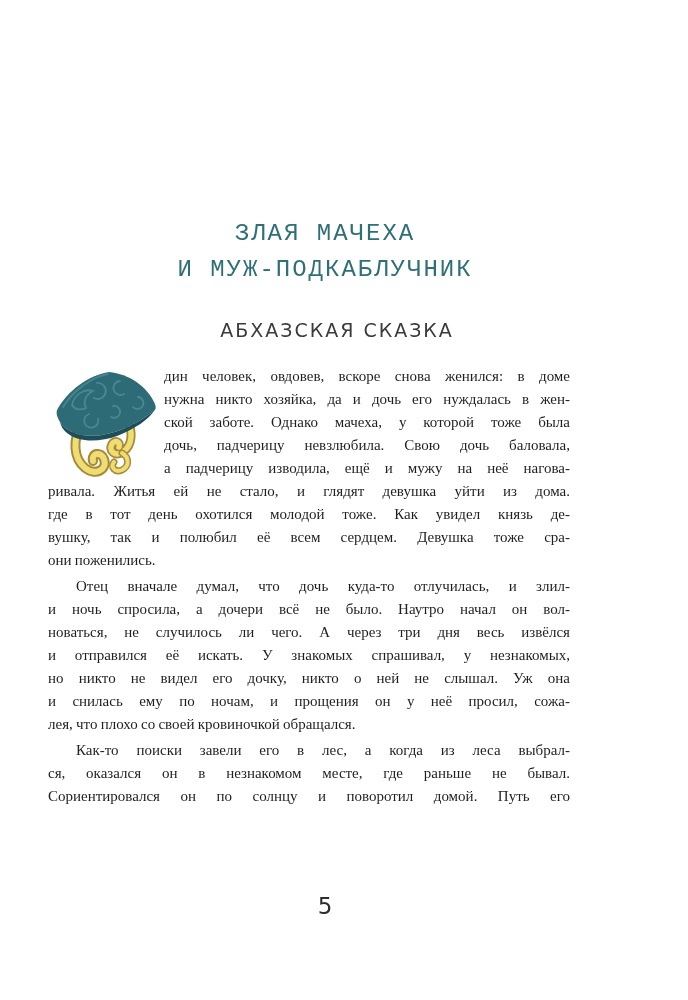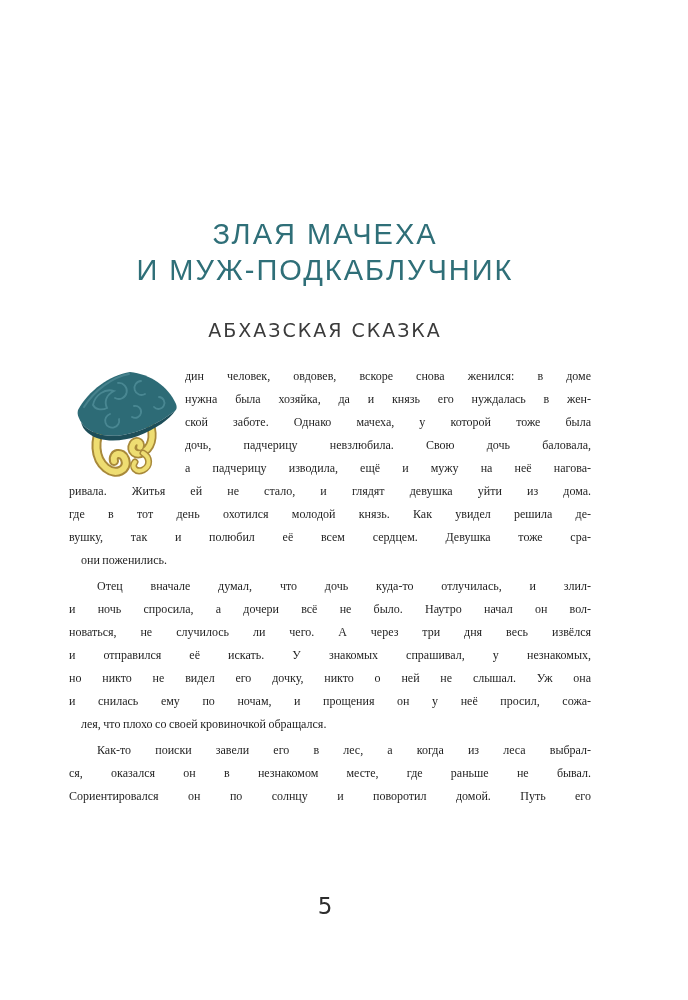--- a/index.html
+++ b/index.html
@@ -12,52 +12,52 @@
   .page {
     position: relative;
     width: 688px; height: 1000px;
     background: var(--background, #ffffff);
   }
   .header {
     position: absolute; left: 64px; top: 216px; width: 522px;
     text-align: center;
   }
   .title-line {
-    font-family: Liberation Sans, sans-serif;
-    font-size: 29px; line-height: 36px;
+    font-family: Liberation Mono, monospace;
+    font-size: 24px; line-height: 36px;
     letter-spacing: 2px;
     color: var(--title, #2f6f78);
     white-space: nowrap;
   }
   .subtitle {
-    position: absolute; left: 64px; top: 318px; width: 522px;
+    position: absolute; left: 76px; top: 318px; width: 522px;
     text-align: center;
     font-family: "DejaVu Sans", sans-serif;
     font-size: 19px; line-height: 24px;
     letter-spacing: 2px;
     color: var(--subtitle, #3b3b3b);
     white-space: nowrap;
   }
   .story {
-    position: absolute; left: 69px; top: 365px; width: 522px;
-    font-size: 12px; line-height: 23px;
+    position: absolute; left: 48px; top: 365px; width: 522px;
+    font-size: 15px; line-height: 23px;
     color: var(--body-text, #1f1f1f);
   }
   .para-follow { margin-top: 3px; }
   .line {
     height: 23px;
     text-align: justify;
     text-align-last: justify;
     -moz-text-align-last: justify;
     word-spacing: -0.5px;
     white-space: normal;
   }
   .line.wrap { margin-left: 116px; word-spacing: -1.5px; }
   .line.indent { padding-left: 28px; }
-  .line.last { text-align-last: left; margin-left: 12px; -moz-text-align-last: left; }
+  .line.last { text-align-last: left; -moz-text-align-last: left; }
   .drop-cap {
     position: absolute; left: 3px; top: 3px;
     width: 108px; height: 112px;
   }
   .page-number {
     position: absolute; left: 64px; top: 893px; width: 522px;
     text-align: center;
     font-family: "DejaVu Sans", sans-serif;
     font-size: 23px;
     color: var(--page-number, #2d2d2d);
@@ -96,26 +96,26 @@
           <path d="M87 29 a6 6 0 1 1 -5 10"></path>
           <path d="M38 46 a7 7 0 1 0 9 5"></path>
           <path d="M62 38 a6 6 0 1 1 -2 11"></path>
         </g>
         <path d="M12 39 C22 23 40 9 57 6" fill="none" stroke="#47828d" stroke-width="2" stroke-linecap="round"></path>
       </g>
     </svg>
 
     <div class="para">
       <div class="line wrap">дин человек, овдовев, вскоре снова женился: в доме</div>
-      <div class="line wrap">нужна была хозяйка, да и князь его нуждалась в жен-</div>
+      <div class="line wrap">нужна никто хозяйка, да и дочь его нуждалась в жен-</div>
       <div class="line wrap">ской заботе. Однако мачеха, у которой тоже была</div>
       <div class="line wrap">дочь, падчерицу невзлюбила. Свою дочь баловала,</div>
       <div class="line wrap">а падчерицу изводила, ещё и мужу на неё нагова-</div>
       <div class="line">ривала. Житья ей не стало, и глядят девушка уйти из дома.</div>
-      <div class="line">где в тот день охотился молодой князь. Как увидел решила де-</div>
+      <div class="line">где в тот день охотился молодой тоже. Как увидел князь де-</div>
       <div class="line">вушку, так и полюбил её всем сердцем. Девушка тоже сра-</div>
       <div class="line last">они поженились.</div>
     </div>
 
     <div class="para para-follow">
       <div class="line indent">Отец вначале думал, что дочь куда-то отлучилась, и злил-</div>
       <div class="line">и ночь спросила, а дочери всё не было. Наутро начал он вол-</div>
       <div class="line">новаться, не случилось ли чего. А через три дня весь извёлся</div>
       <div class="line">и отправился её искать. У знакомых спрашивал, у незнакомых,</div>
       <div class="line">но никто не видел его дочку, никто о ней не слышал. Уж она</div>

